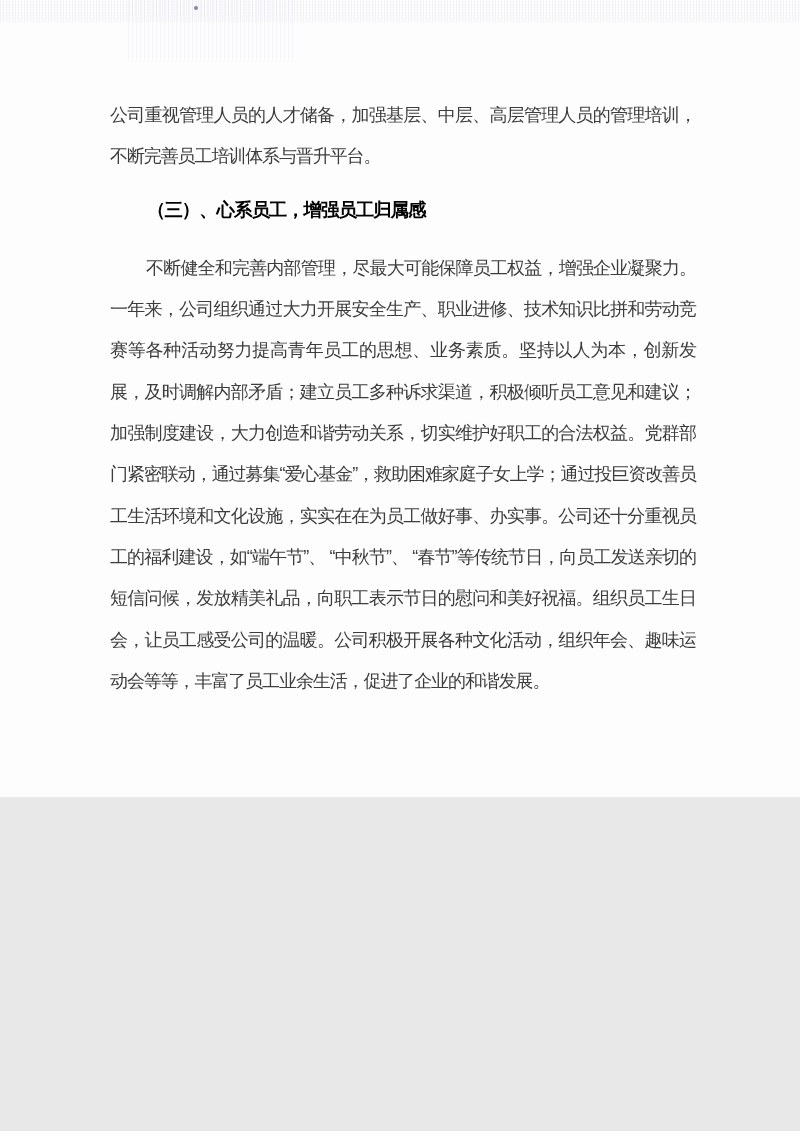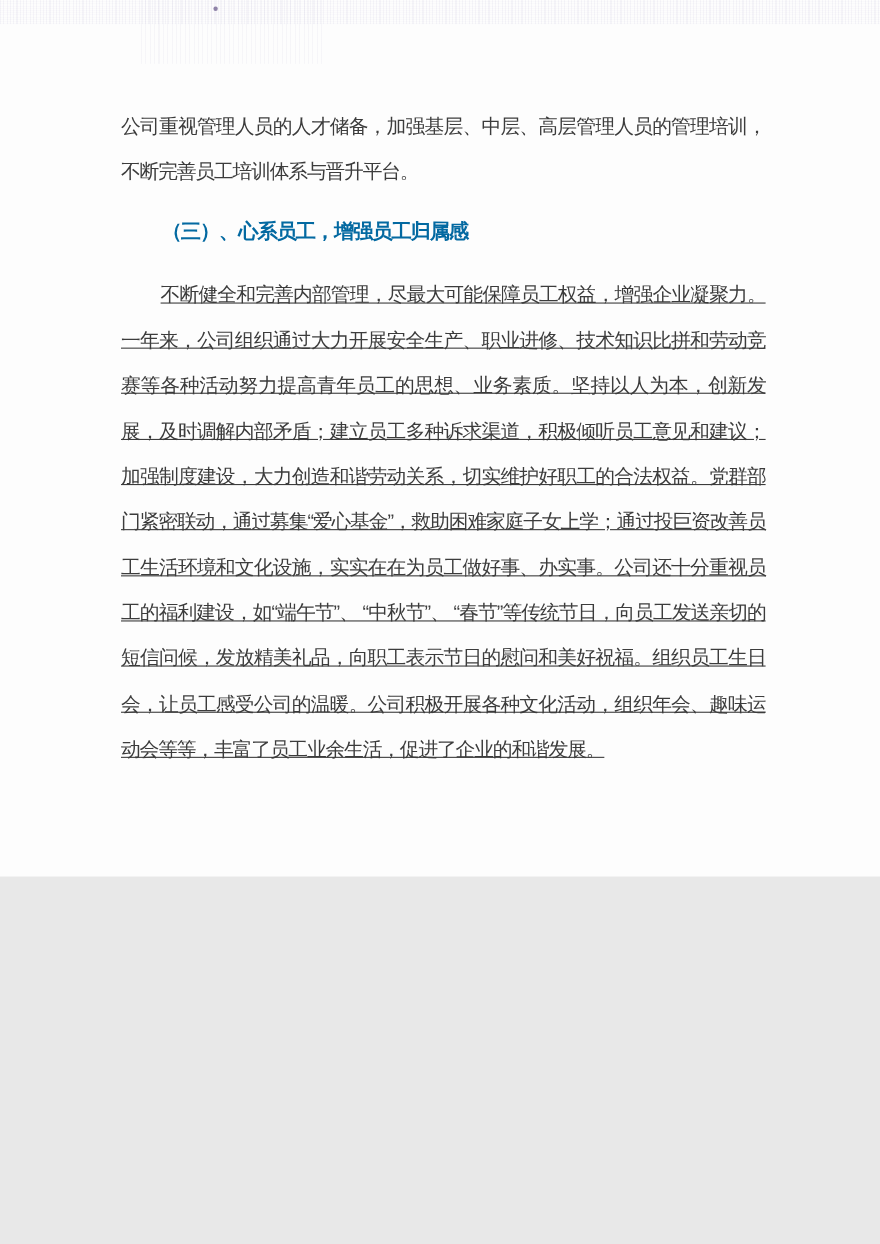--- a/index.html
+++ b/index.html
@@ -61,26 +61,25 @@
     letter-spacing: -1.1px;
     line-height: 41.3px;
     text-align: justify;
     text-justify: inter-ideograph;
   }
   .content p {
     margin: 0;
   }
   .content p.indent {
     text-indent: 2em;
-    text-decoration: underline;
   }
   .content h3 {
     font-size: 18.5px;
     font-weight: bold;
-    color: #0369a1;
+    color: #000000;
     margin: 11px 0 18px 0;
     text-indent: 2em;
     text-align: left;
   }
 </style>
 </head>
 <body>
 
 <div class="page">
 

